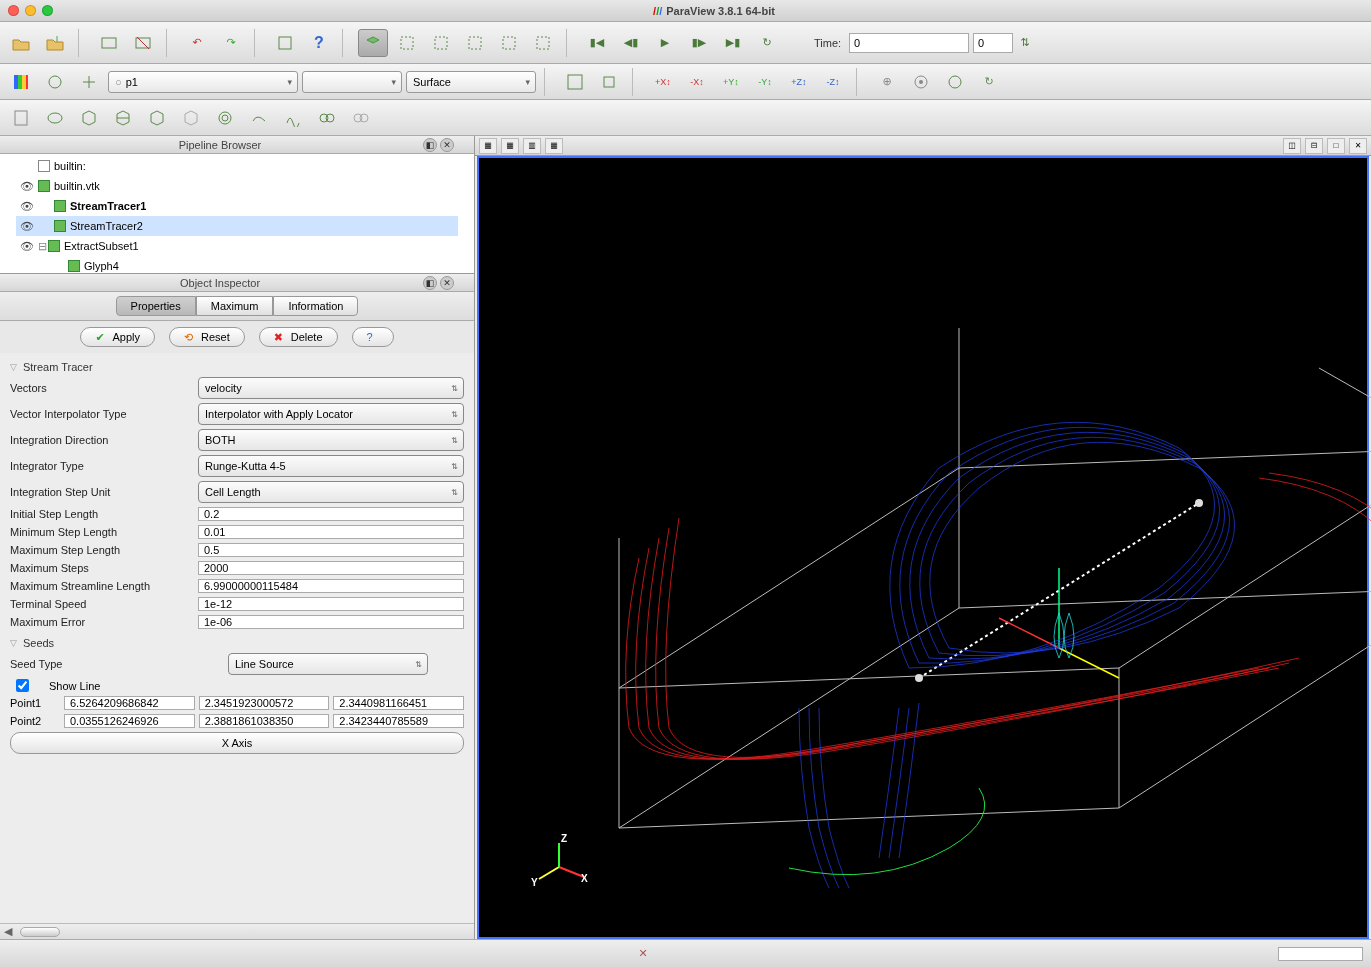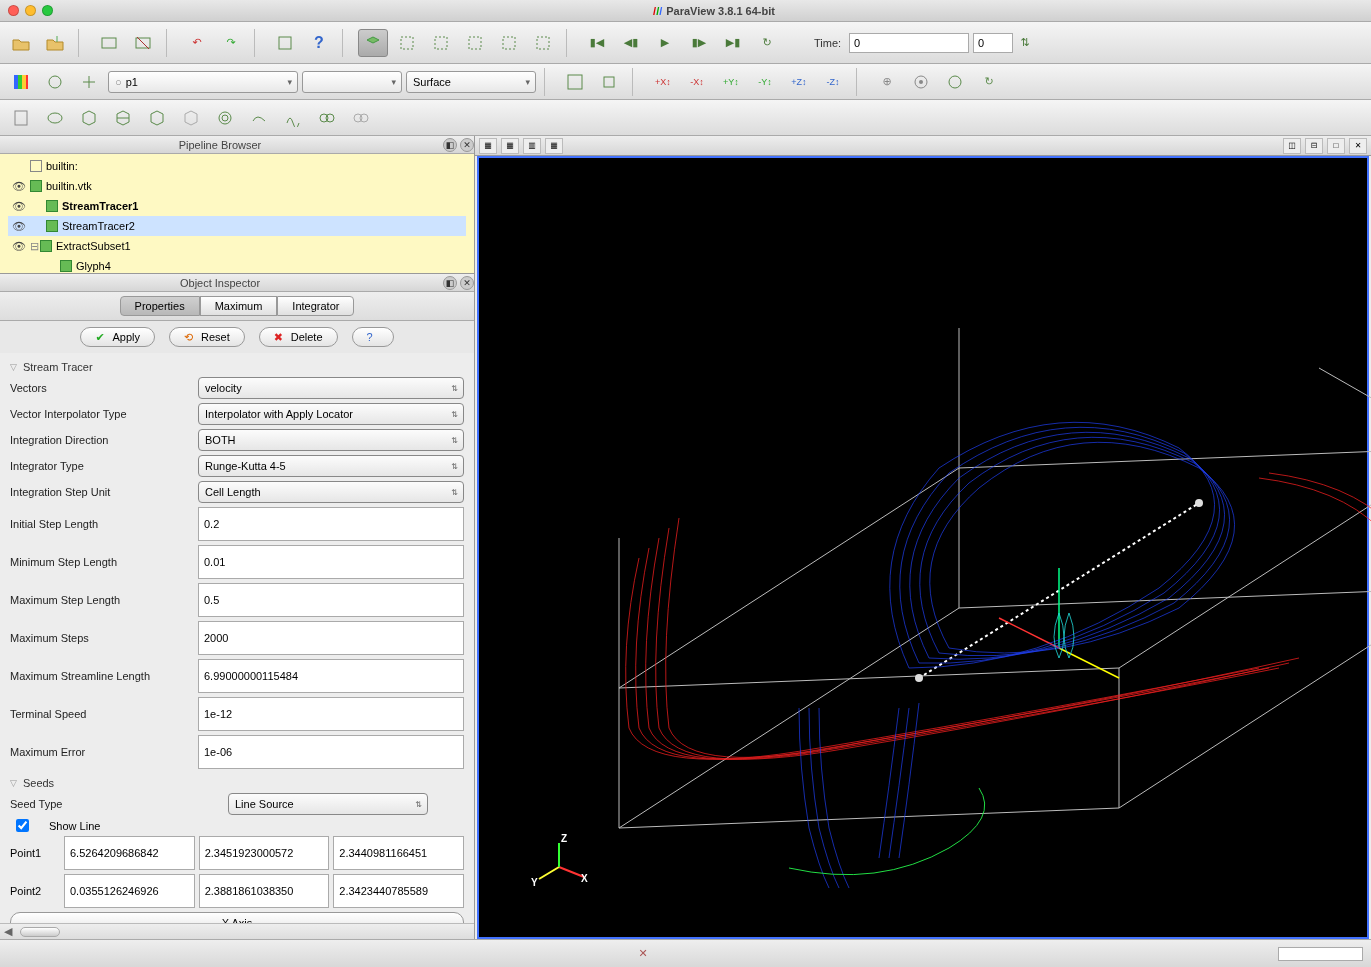--- a/index.html
+++ b/index.html
@@ -24,26 +24,26 @@
 .tbselect::after{content:"▾";position:absolute;right:5px;color:#666;font-size:9px}
 .tblabel{color:#333;padding:0 4px}
 .tbinput{height:20px;border:1px solid #aaa;background:#fff;padding:0 4px;width:120px}
 
 
 .main{display:flex;height:calc(967px - 22px - 42px - 36px - 36px - 28px)}
 .leftcol{width:475px;display:flex;flex-direction:column;border-right:1px solid #999}
 .rightcol{flex:1;display:flex;flex-direction:column}
 
 
-.panelhdr{height:18px;background:linear-gradient(#eee,#d6d6d6);border-bottom:1px solid #aaa;display:flex;align-items:center;padding:0 0;position:relative}
+.panelhdr{height:18px;background:linear-gradient(#eee,#d6d6d6);border-bottom:1px solid #aaa;display:flex;align-items:center;padding:0 20px;position:relative}
 .panelhdr .ptitle{flex:1;text-align:center;color:#444}
 .panelhdr .pbtn{width:14px;height:14px;border-radius:7px;background:#ccc;border:1px solid #999;margin-left:3px;display:flex;align-items:center;justify-content:center;font-size:9px;color:#333}
 
 
-.tree{flex:0 0 auto;height:120px;background:#fef9c3;overflow:auto;border-bottom:1px solid #999;padding:2px 8px}
+.tree{flex:0 0 auto;height:120px;background:#ffffff;overflow:auto;border-bottom:1px solid #999;padding:2px 16px}
 .tree-row{height:20px;display:flex;align-items:center;padding-left:4px;gap:4px}
 .tree-row.sel{background:#cde3ff}
 .eye{width:14px;text-align:center;color:#444}
 .cube{width:12px;height:12px;background:#6b5;border:1px solid #383}
 .server{width:12px;height:12px;border:1px solid #888}
 .tree-label{color:#000}
 .tree-label.bold{font-weight:bold}
 
 
 .objinsp{flex:1;display:flex;flex-direction:column;overflow:hidden}
@@ -57,21 +57,21 @@
 .actbtn .ico{width:12px;height:12px;display:inline-block}
 .ico-apply{color:#2a2}.ico-reset{color:#d60}.ico-delete{color:#d22}.ico-help{color:#36c}
 
 .scrollarea{flex:1;overflow-y:auto;background:#ededed;padding:0 10px 10px}
 .grouphdr{display:flex;align-items:center;gap:6px;padding:8px 0 4px;color:#333}
 .grouphdr .tri{color:#999;font-size:9px}
 .form{display:grid;grid-template-columns:180px 1fr;gap:4px 8px;align-items:center}
 .form label{color:#222}
 .combo{height:22px;border:1px solid #888;border-radius:4px;background:linear-gradient(#fcfcfc,#e6e6e6);padding:0 18px 0 6px;position:relative;display:flex;align-items:center}
 .combo::after{content:"⇅";position:absolute;right:5px;color:#666;font-size:8px}
-.txtin{height:34px;border:1px solid #aaa;background:#fff;padding:0 5px;width:100%}
+.txtin{height:14px;border:1px solid #aaa;background:#fff;padding:0 5px;width:100%}
 .chk{display:flex;align-items:center;gap:20px}
 .triplet{display:grid;grid-template-columns:50px 1fr 1fr 1fr;gap:4px;align-items:center;margin-top:4px}
 .axisbtn{grid-column:1/-1;height:22px;border:1px solid #999;border-radius:10px;background:linear-gradient(#fff,#e4e4e4);text-align:center;line-height:20px;margin-top:4px}
 
 
 .viewtabs{height:20px;background:linear-gradient(#eee,#d6d6d6);border-bottom:1px solid #999;display:flex;align-items:center;padding:0 4px;gap:4px}
 .vtbtn{width:18px;height:16px;border:1px solid #bbb;background:#eee;font-size:8px;display:flex;align-items:center;justify-content:center}
 .viewport{flex:1;background:#000;border:2px solid #4272ff;position:relative;margin:0 2px}
 .bbox{position:absolute;left:80px;top:150px;width:1140px;height:600px}
 .orient{position:absolute;left:50px;bottom:40px;width:60px;height:60px}
@@ -352,21 +352,21 @@
     <div class="panelhdr">
       <span class="ptitle">Object Inspector</span>
       <div class="pbtn">◧</div>
       <div class="pbtn">✕</div>
     </div>
 
     <div class="objinsp">
       <div class="tabs">
         <div class="tab active">Properties</div>
         <div class="tab">Maximum</div>
-        <div class="tab">Integrator</div>
+        <div class="tab">Information</div>
       </div>
       <div class="actionrow">
         <div class="actbtn">
             <span class="ico ico-apply">✔</span>
             <span>Apply</span>
           </div>
         <div class="actbtn">
             <span class="ico ico-reset">⟲</span>
             <span>Reset</span>
           </div>

